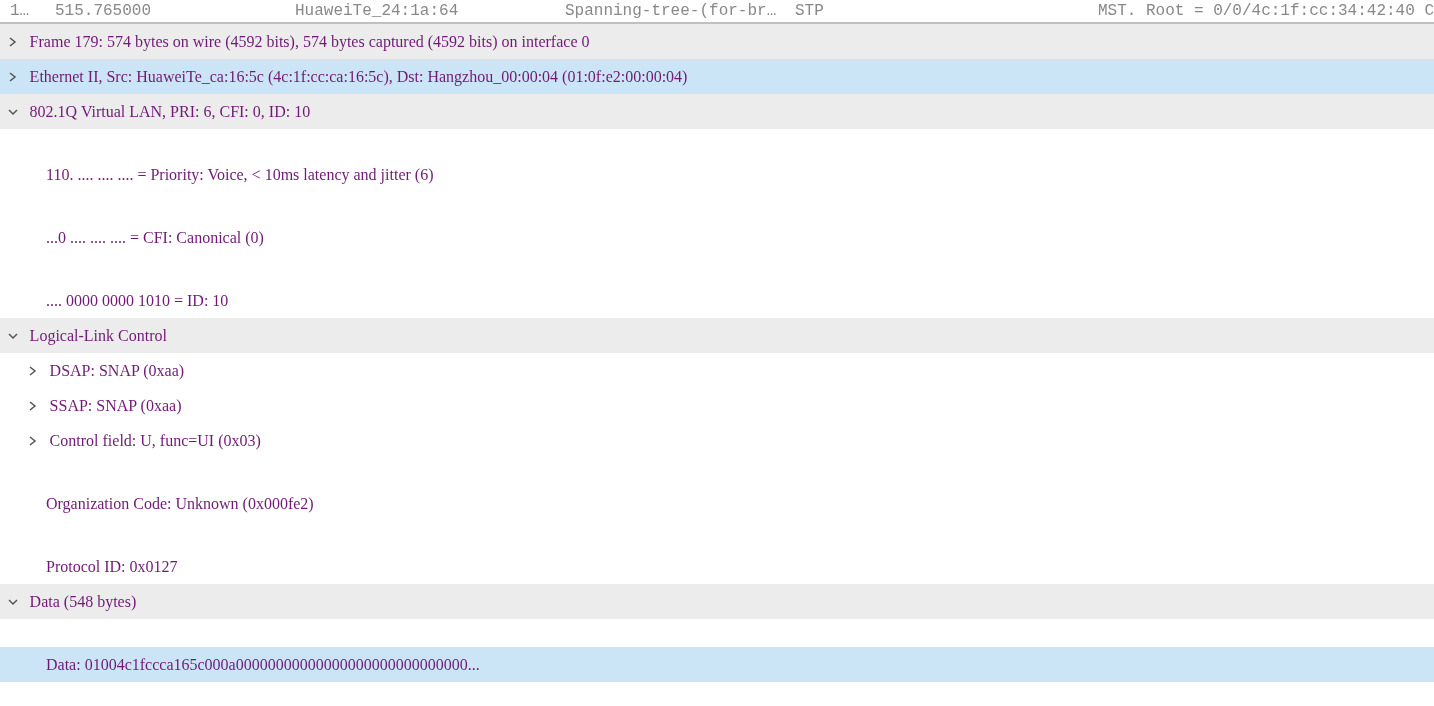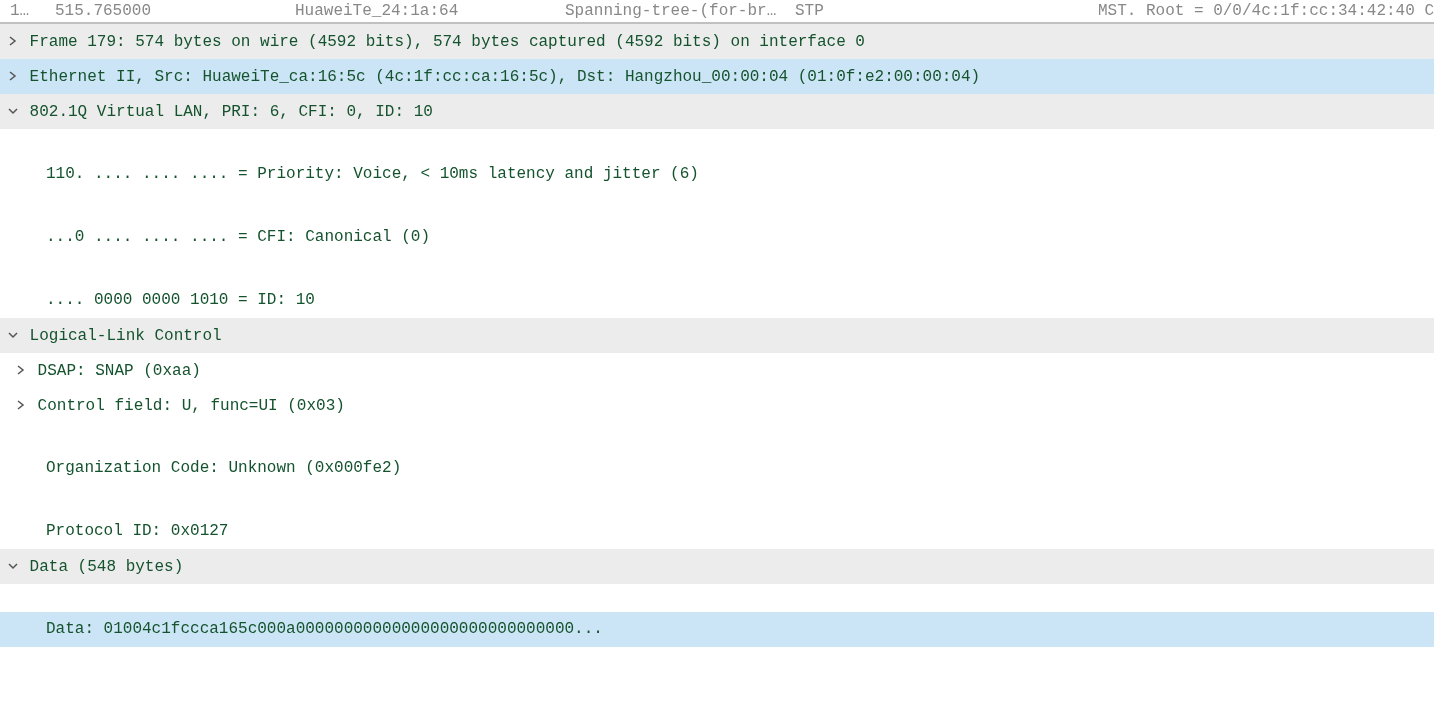--- a/index.html
+++ b/index.html
@@ -49,22 +49,22 @@
       width: 14px;
       color: #555555;
       text-align: center;
       vertical-align: middle;
     }
     .toggle svg {
       vertical-align: middle;
     }
     .ind1 { padding-left: 6px; }
     .ind2 { padding-left: 46px; margin-top: 28px; }
-    .ind2-toggle { padding-left: 14px; }
-    .text { color: #14532d; }
+    .ind2-toggle { padding-left: 26px; }
+    .text { color: #701a75; font-family: Liberation Serif, serif; }
   </style>
 </head>
 <body>
 
 <div class="packet-list">
   <div class="packet-list-row">
     <span class="col-no">1…</span>
     <span class="col-time">515.765000</span>
     <span class="col-src">HuaweiTe_24:1a:64</span>
     <span class="col-dst">Spanning-tree-(for-br…</span>
@@ -126,20 +126,28 @@
 
   <div class="row ind2-toggle">
     <span class="toggle">
       <svg width="10" height="10" viewBox="0 0 10 10">
           <path d="M2 1 L7 5 L2 9" stroke="#555" stroke-width="1.5" fill="none"></path>
         </svg>
     </span>
     <span class="text">DSAP: SNAP (0xaa)</span>
   </div>
 
+  <div class="row ind2-toggle">
+    <span class="toggle">
+      <svg width="10" height="10" viewBox="0 0 10 10">
+          <path d="M2 1 L7 5 L2 9" stroke="#555" stroke-width="1.5" fill="none"></path>
+        </svg>
+    </span>
+    <span class="text">SSAP: SNAP (0xaa)</span>
+  </div>
 
   <div class="row ind2-toggle">
     <span class="toggle">
       <svg width="10" height="10" viewBox="0 0 10 10">
           <path d="M2 1 L7 5 L2 9" stroke="#555" stroke-width="1.5" fill="none"></path>
         </svg>
     </span>
     <span class="text">Control field: U, func=UI (0x03)</span>
   </div>
 

